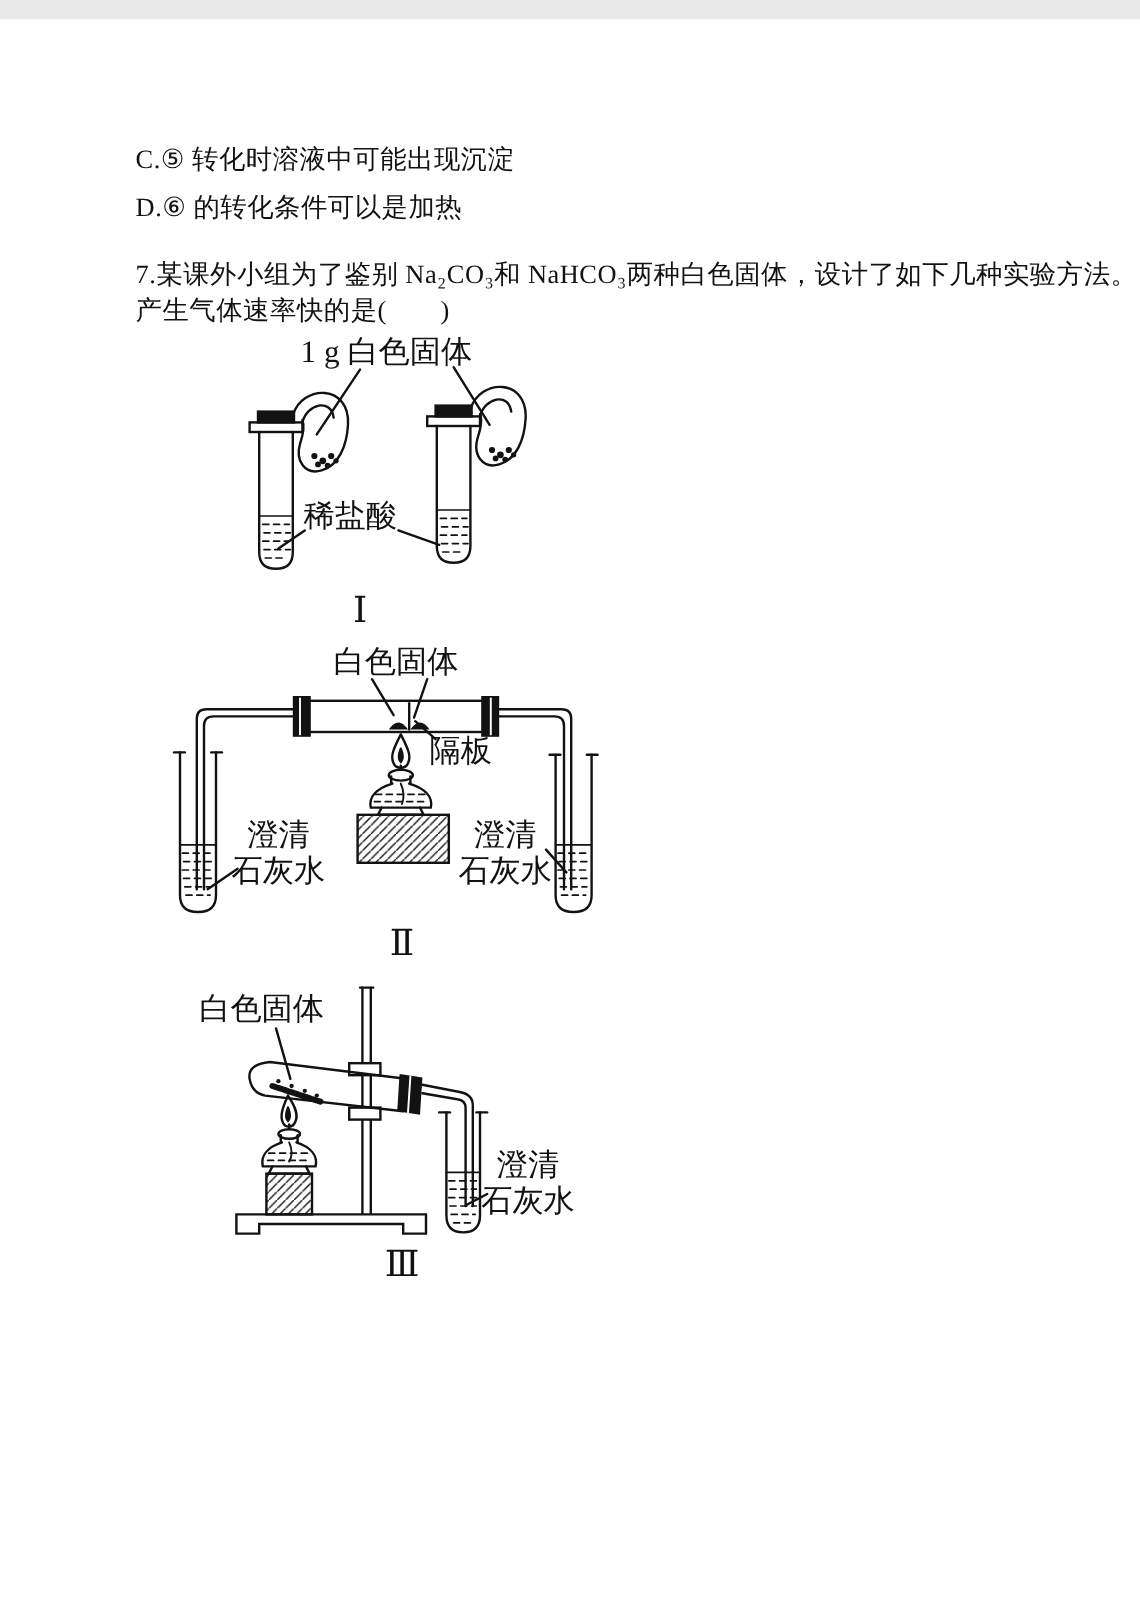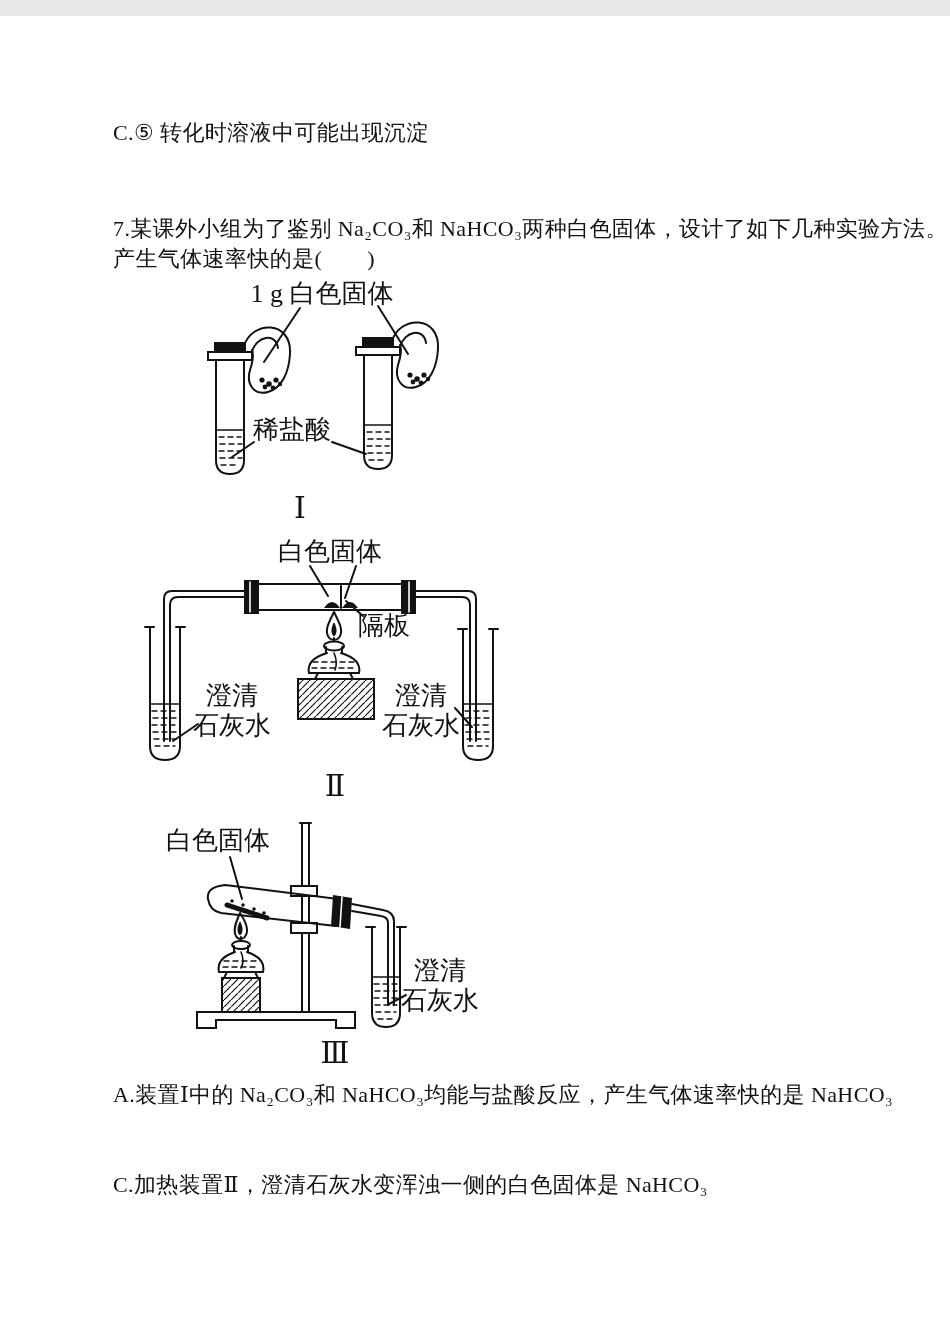--- a/index.html
+++ b/index.html
@@ -20,20 +20,21 @@
   }
   .dlabel { font-size:26px; }
   .dcap   { font-size:30px; }
 </style>
 </head>
 <body>
 
 <div class="page">
 
   <div class="tline" style="top:104px">C.⑤ 转化时溶液中可能出现沉淀</div>
+  <div class="tline" style="top:144px">D.⑥ 的转化条件可以是加热</div>
 
   <div class="tline" style="top:200px">7.某课外小组为了鉴别 Na₂CO₃和 NaHCO₃两种白色固体，设计了如下几种实验方法。</div>
   <div class="tline" style="top:230px">产生气体速率快的是(　　)</div>
 
   <svg class="fig" style="left:150px; top:256px;" width="360" height="264" viewBox="0 0 360 264">
     <g stroke="#121212" stroke-width="2" fill="none" stroke-linecap="round">
       <text class="dlabel" x="172" y="30" text-anchor="middle">1 g 白色固体</text>
       <line x1="150" y1="36" x2="114" y2="90"></line>
       <line x1="228" y1="34" x2="258" y2="82"></line>
 
@@ -235,16 +236,14 @@
       <rect x="82" y="167" width="38" height="34" fill="url(#hatch3)"></rect>
 
       <text class="dlabel" x="300" y="168" text-anchor="middle">澄清</text>
       <text class="dlabel" x="300" y="198" text-anchor="middle">石灰水</text>
       <line x1="266" y1="184" x2="249" y2="193"></line>
 
       <text class="dcap" x="195" y="252" text-anchor="middle">Ⅲ</text>
     </g>
   </svg>
 
-  <div class="tline" style="top:1066px">A.装置Ⅰ中的 Na₂CO₃和 NaHCO₃均能与盐酸反应，产生气体速率快的是 NaHCO₃</div>
-  <div class="tline" style="top:1156px">C.加热装置Ⅱ，澄清石灰水变浑浊一侧的白色固体是 NaHCO₃</div>
 
 </div>
 
 </body></html>

